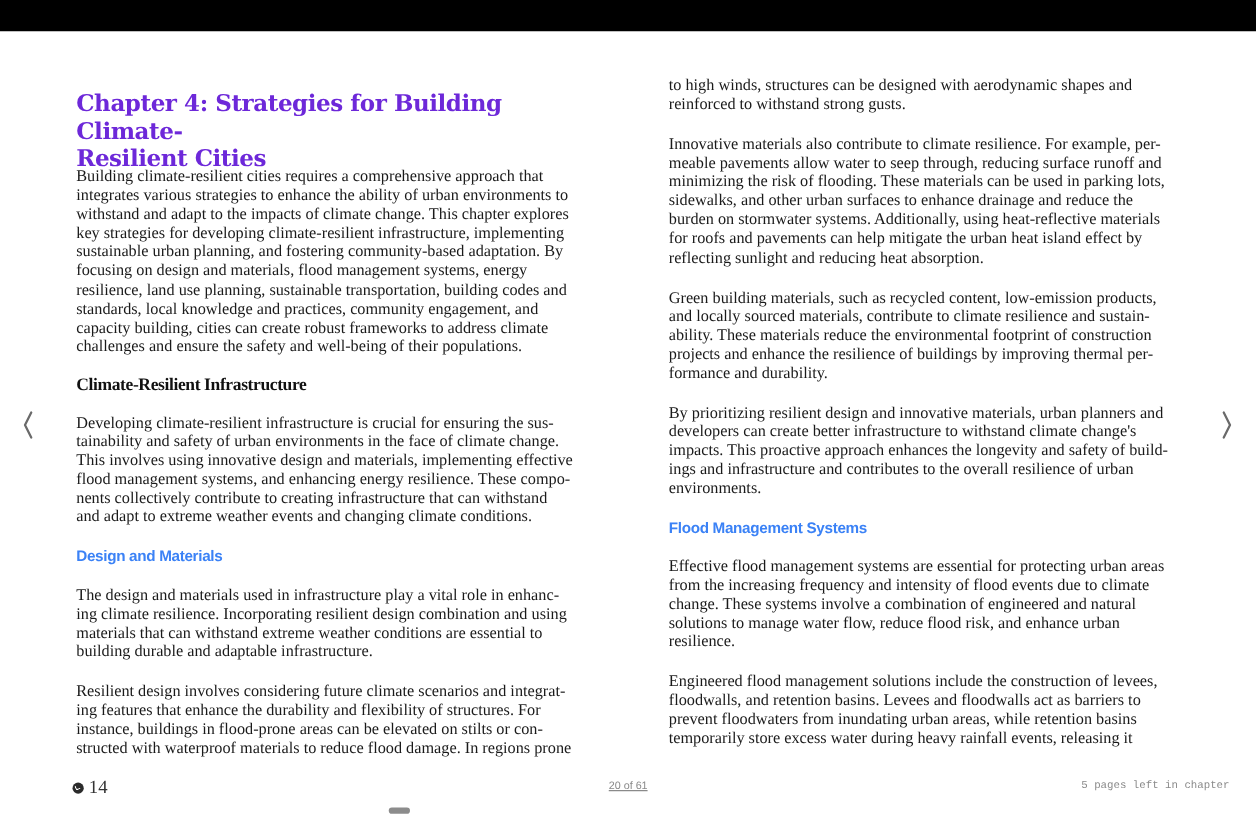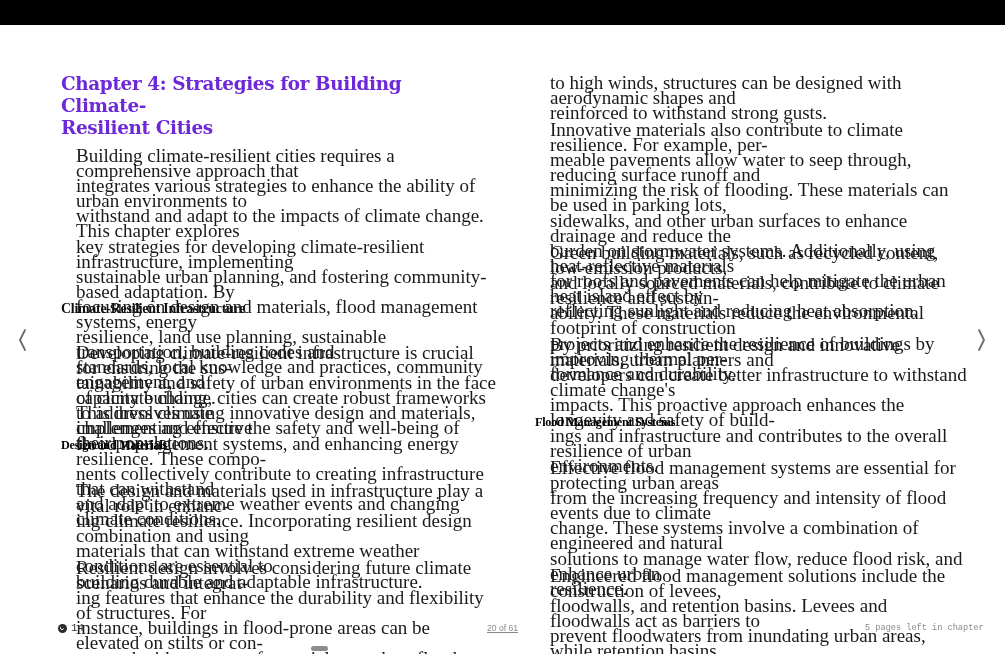--- a/index.html
+++ b/index.html
@@ -35,49 +35,49 @@
     font-family: "DejaVu Serif", serif;
     font-weight: bold;
     font-size: 18.4px;
     line-height: 22px;
     letter-spacing: -0.35px;
     color: #6d28d9;
   }
   .para {
     position: absolute;
     left: 0;
-    margin: 15px;
+    margin: 0;
     font-family: "Liberation Serif", serif;
-    font-size: 19px;
+    font-size: 13px;
     line-height: 15.1px;
     color: #1a1a1a;
     width: 420px;
     white-space: pre-line;
   }
   .h2 {
     position: absolute;
     left: 0;
     margin: 0;
     font-family: Liberation Serif, serif;
     font-weight: bold;
     font-size: 14px;
     letter-spacing: -0.3px;
     line-height: 17px;
     color: #111;
   }
   .h3 {
     position: absolute;
     left: 0;
     margin: 0;
-    font-family: Liberation Serif, serif;
+    font-family: Liberation Sans, sans-serif;
     font-weight: bold;
     font-size: 12.2px;
     letter-spacing: -0.25px;
     line-height: 15px;
-    color: #000000;
+    color: #3b82f6;
   }
   .nav-arrow {
     position: absolute;
     top: 325px;
     width: 20px;
     height: 30px;
     cursor: pointer;
   }
   .nav-arrow svg { display: block; }
   .nav-prev { left: 13px; }
@@ -109,22 +109,22 @@
     content: "";
     position: absolute;
     left: 2px; top: 2px;
     width: 3px; height: 3px;
     border-left: 1.2px solid #fff;
     border-bottom: 1.2px solid #fff;
     border-radius: 0 0 0 2px;
     transform: rotate(-20deg);
   }
   .goal-count {
-    font-family: Liberation Mono, monospace;
-    font-size: 11px;
+    font-family: Liberation Serif, serif;
+    font-size: 15px;
     color: #333;
   }
   .page-counter { left: 487px; text-decoration: underline; }
   .pages-left { left: 865px; font-family: Liberation Mono, monospace; }
   .handle {
     position: absolute;
     left: 311px;
     top: 646px;
     width: 17px;
     height: 5px;
@@ -199,21 +199,21 @@
 developers can create better infrastructure to withstand climate change's
 impacts. This proactive approach enhances the longevity and safety of build-
 ings and infrastructure and contributes to the overall resilience of urban
 environments.</p>
   <h3 class="h3" style="top:415px">Flood Management Systems</h3>
   <p class="para" style="top:445px">Effective flood management systems are essential for protecting urban areas
 from the increasing frequency and intensity of flood events due to climate
 change. These systems involve a combination of engineered and natural
 solutions to manage water flow, reduce flood risk, and enhance urban
 resilience.</p>
-  <p class="para" style="top:553px">Engineered flood management solutions include the construction of levees,
+  <p class="para" style="top:537px">Engineered flood management solutions include the construction of levees,
 floodwalls, and retention basins. Levees and floodwalls act as barriers to
 prevent floodwaters from inundating urban areas, while retention basins
 temporarily store excess water during heavy rainfall events, releasing it</p>
 </div>
 
 <div class="goal">
   <span class="goal-icon"></span>
   <span class="goal-count">14</span>
 </div>
 <div class="footer-text page-counter">20 of 61</div>

